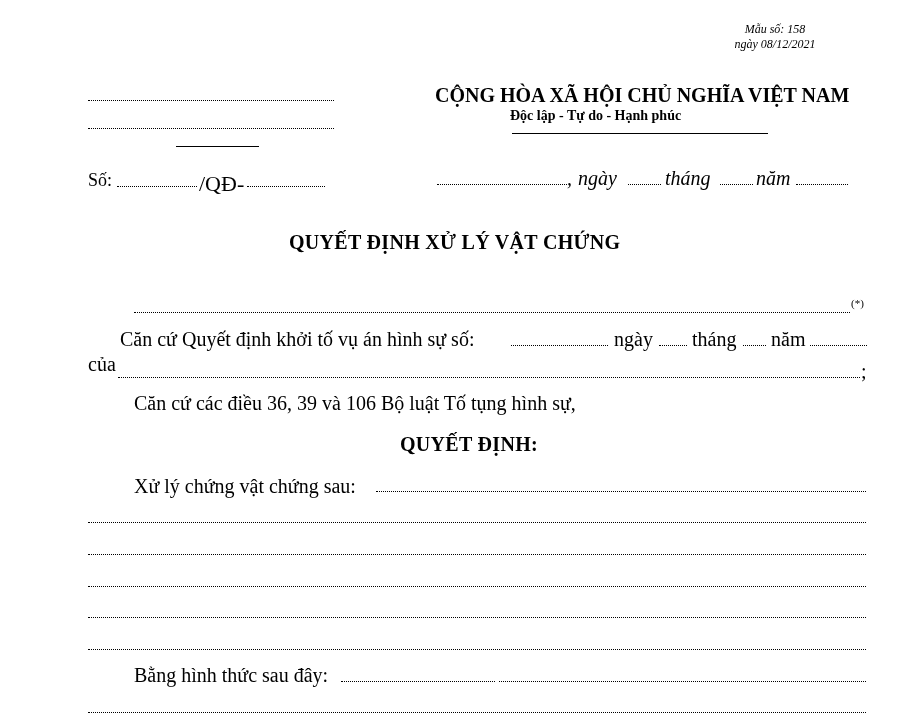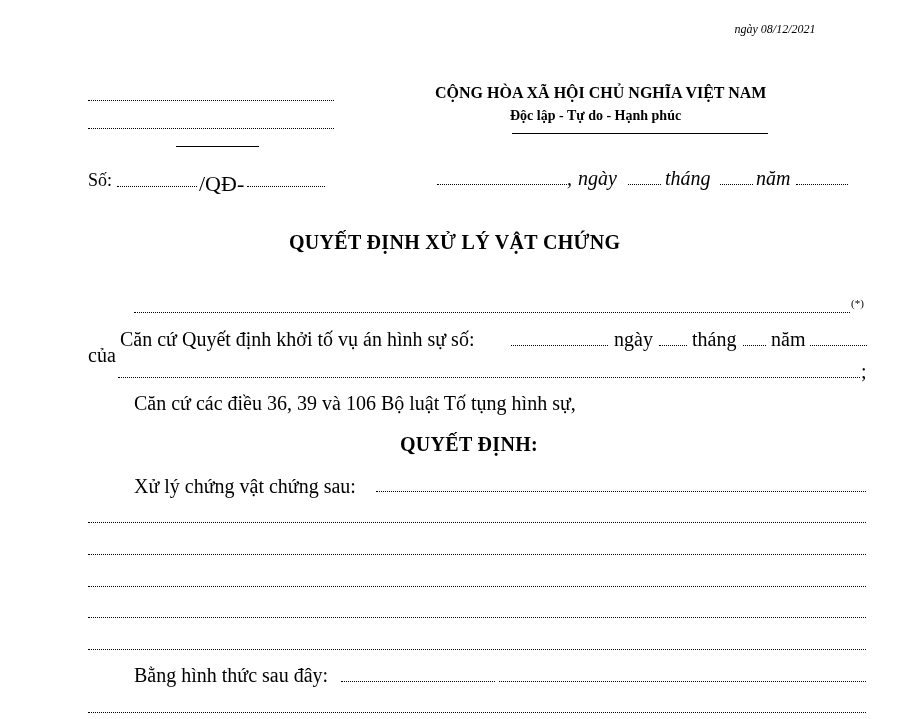--- a/index.html
+++ b/index.html
@@ -1,31 +1,32 @@
 <!DOCTYPE html>
 <html><head>
 <meta charset="utf-8">
 <style>
   html, body { margin:0; padding:0; background:#ffffff; }
   body { width:923px; height:719px; position:relative; overflow:hidden;
          font-family:"Liberation Serif", "DejaVu Serif", serif; color:#000; }
   .abs { position:absolute; white-space:nowrap; }
   .dots { position:absolute; border-bottom:1px dotted #000; height:0; }
   .form-note { font-style:italic; font-size:12px; line-height:15px; text-align:center; width:220px; }
-  .nation { font-weight:bold; font-size:16px; }
+  .nation { font-weight:bold; font-size:20px; }
   .motto { font-weight:bold; font-size:14px; }
   .body-text { font-size:20px; }
   .title { font-weight:bold; font-size:20px; letter-spacing:0.3px; }
   .it { font-style:italic; }
   .solid { position:absolute; border-bottom:1.3px solid #000; height:0; }
 </style>
 </head>
 <body>
 
 <div class="abs form-note" style="left:660px; top:22px;">
+  <div style="padding-left:10px;">Mẫu số: 158</div>
   <div style="padding-left:10px;">ngày 08/12/2021</div>
 </div>
 
 <div class="dots" style="left:88px; top:100px; width:246px;"></div>
 <div class="dots" style="left:88px; top:128px; width:246px;"></div>
 <div class="solid" style="left:176px; top:146px; width:83px;"></div>
 
 <div class="abs body-text" style="left:88px; top:170px; font-size:18px;">
   <span>Số:</span>
 </div>
@@ -53,21 +54,21 @@
 
 <div class="abs body-text" style="left:120px; top:328px;">Căn cứ Quyết định khởi tố vụ án hình sự số:</div>
 <div class="dots" style="left:511px; top:345px; width:97px;"></div>
 <div class="abs body-text" style="left:614px; top:328px;">ngày</div>
 <div class="dots" style="left:659px; top:345px; width:28px;"></div>
 <div class="abs body-text" style="left:692px; top:328px;">tháng</div>
 <div class="dots" style="left:743px; top:345px; width:23px;"></div>
 <div class="abs body-text" style="left:771px; top:328px;">năm</div>
 <div class="dots" style="left:810px; top:345px; width:57px;"></div>
 
-<div class="abs body-text" style="left:88px; top:344px;">của</div>
+<div class="abs body-text" style="left:88px; top:353px;">của</div>
 <div class="dots" style="left:118px; top:377px; width:742px;"></div>
 <div class="abs body-text" style="left:861px; top:360px;">;</div>
 
 <div class="abs body-text" style="left:134px; top:392px;">Căn cứ các điều 36, 39 và 106 Bộ luật Tố tụng hình sự,</div>
 
 <div class="abs title" style="left:400px; top:433px;">QUYẾT ĐỊNH:</div>
 
 <div class="abs body-text" style="left:134px; top:475px;">Xử lý chứng vật chứng sau:</div>
 <div class="dots" style="left:376px; top:491px; width:490px;"></div>
 <div class="dots" style="left:88px; top:522px; width:778px;"></div>

